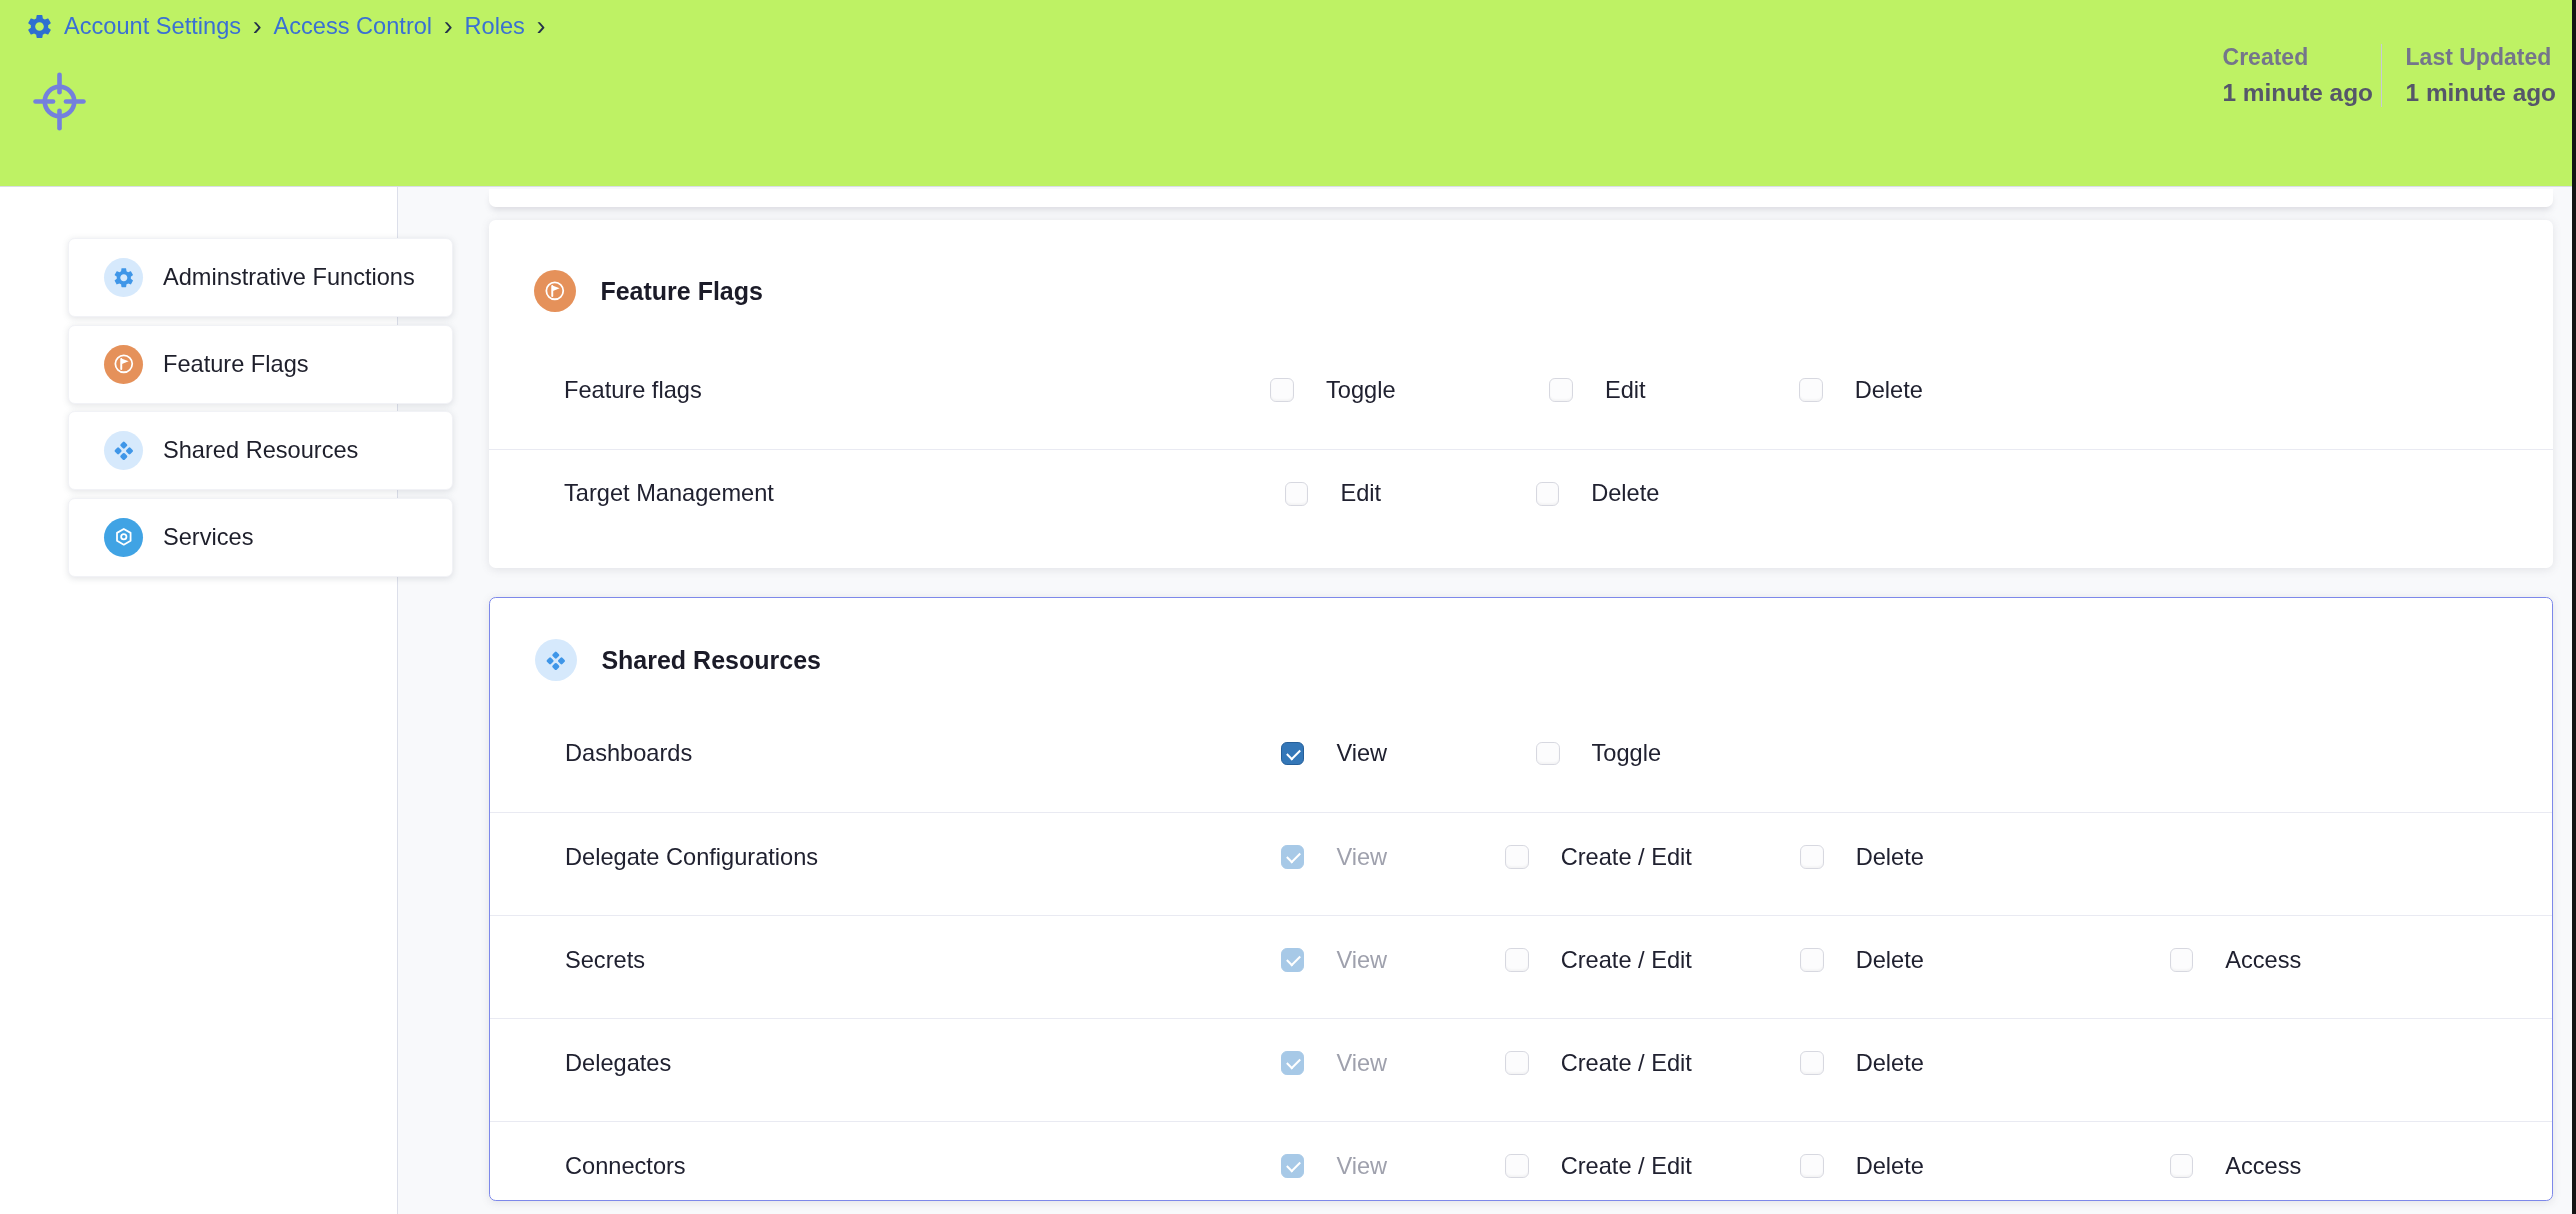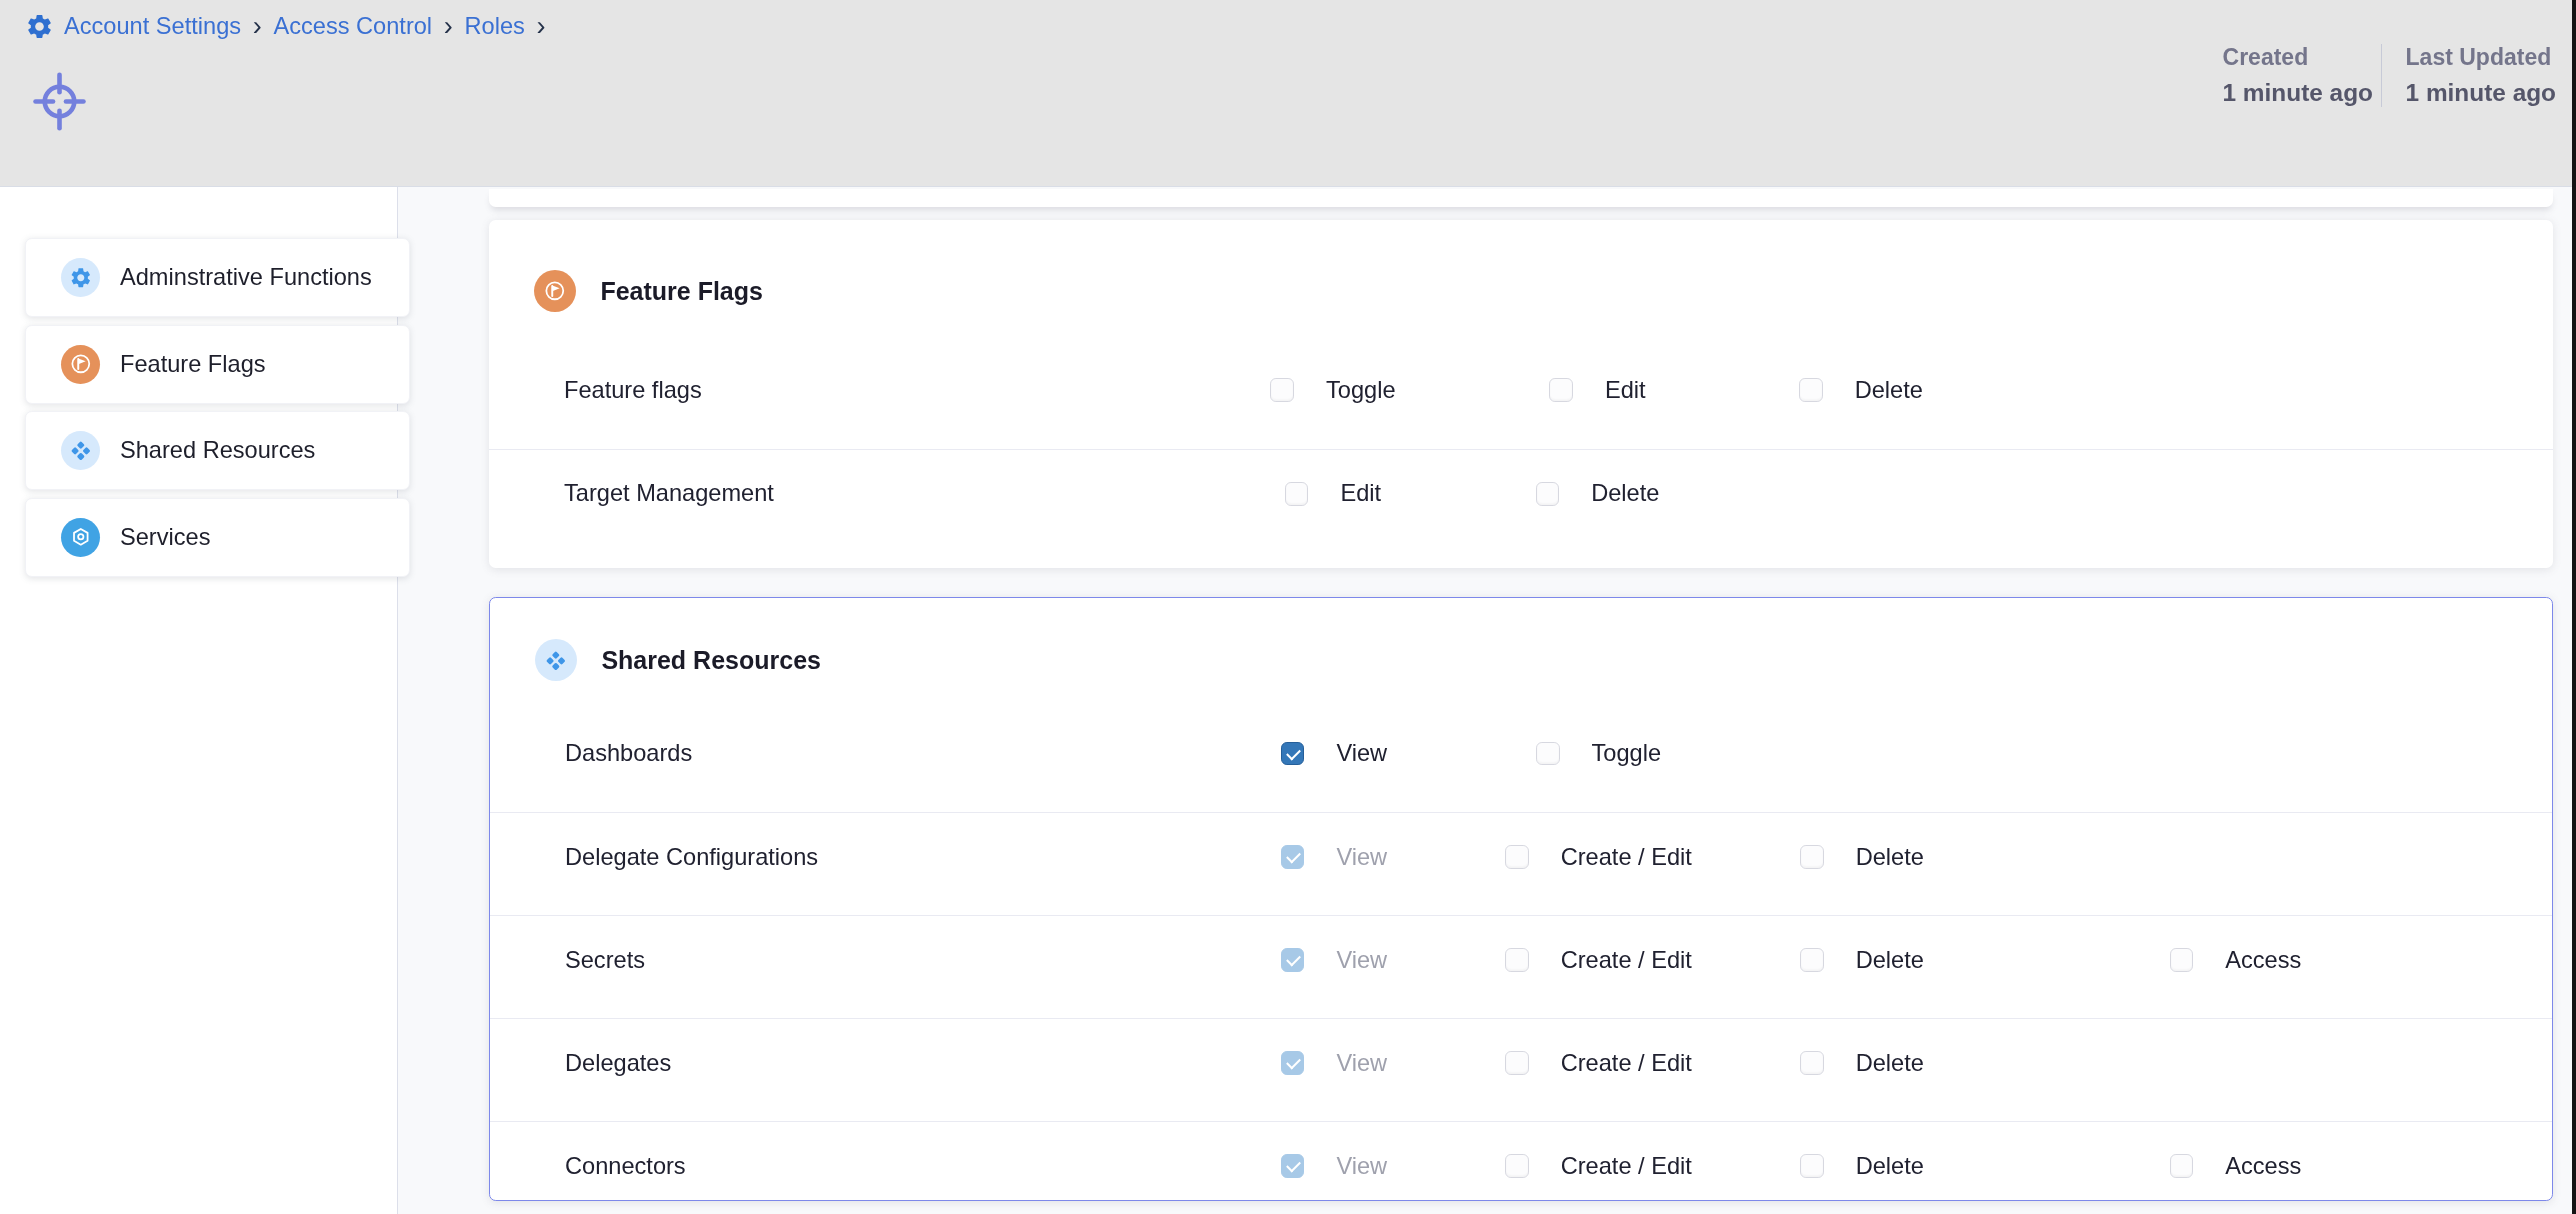--- a/index.html
+++ b/index.html
@@ -4,40 +4,40 @@
 <style>
   html,body{margin:0;padding:0;}
   body{
     width:2576px;height:1215px;position:relative;overflow:hidden;
     font-family:"Liberation Sans","DejaVu Sans",sans-serif;
     background:#f8f9fb;color:#1e1f2b;
   }
   
   .header{
     position:absolute;left:0;top:0;width:2576px;height:187px;
-    background:#e5e5e5;border-bottom:1.7px solid #d9dde6;box-sizing:border-box;z-index:3;
+    background:#bef264;border-bottom:1.7px solid #d9dde6;box-sizing:border-box;z-index:3;
   }
   .breadcrumb{position:absolute;left:25px;top:11.8px;display:flex;align-items:center;gap:10px;}
   .bc-gear{width:29px;height:29px;color:#2e6fd0;display:flex;}
   .bc-gear svg{width:100%;height:100%;}
   .bc-link{font-size:23.6px;font-weight:500;color:#3a70d3;text-decoration:none;cursor:pointer;}
   .bc-sep{font-size:27px;line-height:23.6px;color:#25324a;font-weight:400;padding:0 1.7px;}
   .title-row{position:absolute;left:30px;top:72px;display:flex;align-items:center;gap:35px;}
   .title-icon{width:59px;height:59px;display:flex;}
   .title-icon svg{width:100%;height:100%;}
   .page-title{margin:0;font-size:33px;font-weight:600;color:#1c1c28;letter-spacing:0.2px;}
   .meta{position:absolute;right:20px;top:44px;display:flex;}
   .meta-block{display:flex;flex-direction:column;gap:8.4px;font-weight:bold;}
   .meta-block + .meta-block{border-left:1.7px solid #c7cad7;padding-left:23.6px;margin-left:8px;}
   .meta-label{font-size:23px;color:#74758b;}
   .meta-value{font-size:24.4px;color:#55566a;}
   
   .sidebar{
     position:absolute;left:0;top:187px;width:398px;bottom:0;background:#ffffff;
-    border-right:1.7px solid #dcdfea;box-sizing:border-box;z-index:2;
+    border-right:1.7px solid #dcdfea;box-sizing:border-box;z-index:2;padding-left:43px;
   }
   .side-card{
     margin:0 0 7.6px 25px;width:385px;height:79px;background:#fff;border:0.8px solid #f1f2f6;
     border-radius:6.7px;box-shadow:0 1.7px 6.7px rgba(96,97,112,.16);box-sizing:border-box;
     display:flex;align-items:center;cursor:pointer;
   }
   .side-card:first-child{margin-top:51px;}
   .side-card .icon-circle{margin-left:35px;}
   .side-label{margin-left:20px;font-size:23.6px;font-weight:500;color:#1e1f2b;}
   

